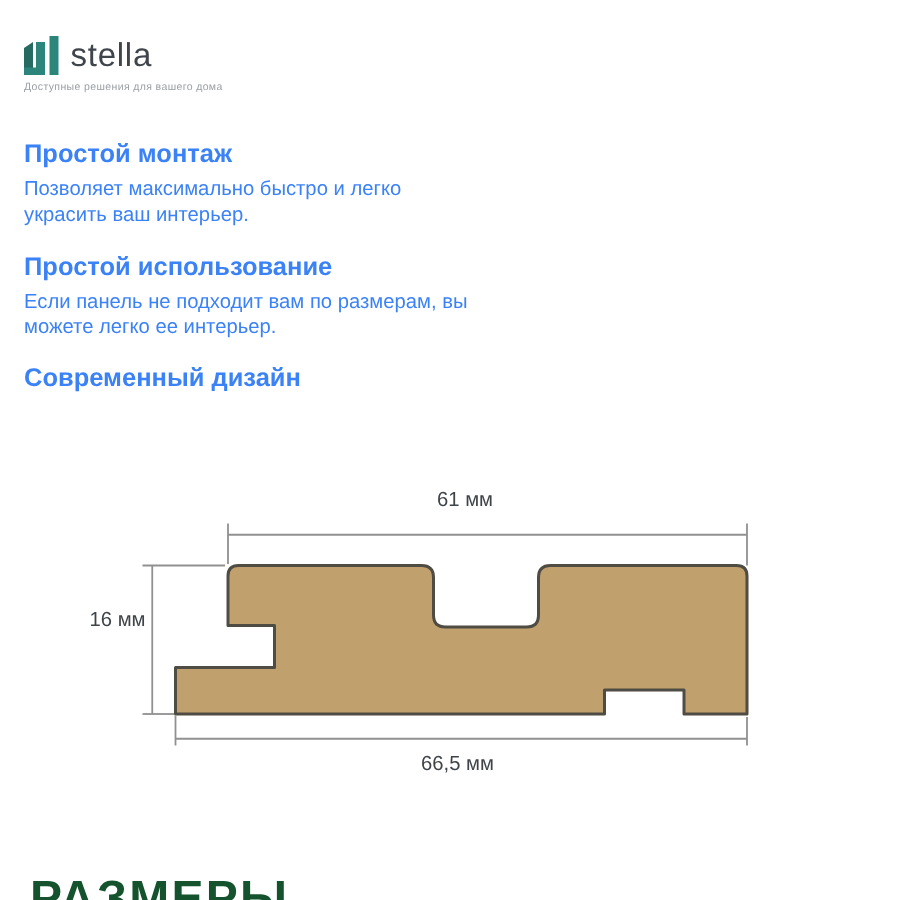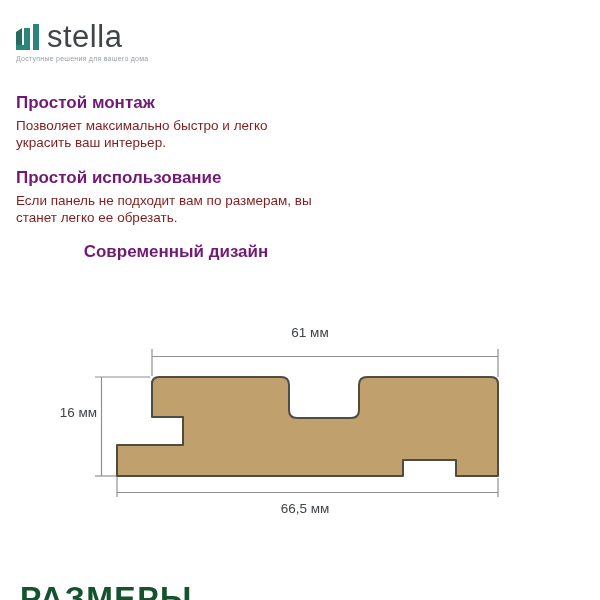--- a/index.html
+++ b/index.html
@@ -9,43 +9,43 @@
     font-family: "Liberation Sans", sans-serif;
     position: relative;
     overflow: hidden;
   }
 
   
   .header { position: absolute; left: 14px; top: 23px; }
   .logo-row { display: flex; align-items: flex-end; gap: 7px; }
   .logo-icon { width: 26px; height: 28px; display: block; }
   .brand-name {
-    font-size: 31px; line-height: 28px;
+    font-size: 22px; line-height: 28px;
     font-weight: 500; color: #40444b;
     letter-spacing: 0.5px;
   }
   .tagline {
     margin-top: 4px; margin-left: 2px;
     font-size: 7px; letter-spacing: 0.25px;
     color: #9aa0a6;
   }
 
   
   .feature { position: absolute; left: 16px; width: 320px; }
   .feature-1 { top: 92px; }
   .feature-2 { top: 167px; }
-  .feature-3 { top: 241px; text-align: center; }
+  .feature-3 { top: 241px; }
   .feature h2 {
     margin: 0; font-size: 17px; line-height: 22px;
-    font-weight: 600; color: #701a75;
+    font-weight: 600; color: #3b82f6;
   }
   .feature p {
     margin: 4px 0 0 0; max-width: 296px;
     font-size: 13.5px; line-height: 16.5px;
-    color: #7f1d1d;
+    color: #3b82f6;
   }
 
   
   .drawing {
     position: absolute; left: 0; top: 0;
     width: 600px; height: 600px;
     pointer-events: none;
   }
   .panel-outline { stroke: #4f4c44; stroke-width: 2; stroke-linejoin: round; }
   .dim-line { stroke: #909090; stroke-width: 1.2; fill: none; }
@@ -77,21 +77,21 @@
   <div class="tagline">Доступные решения для вашего дома</div>
 </div>
 
 <div class="feature feature-1">
   <h2>Простой монтаж</h2>
   <p>Позволяет максимально быстро и легко украсить ваш интерьер.</p>
 </div>
 
 <div class="feature feature-2">
   <h2>Простой использование</h2>
-  <p>Если панель не подходит вам по размерам, вы станет легко ее обрезать.</p>
+  <p>Если панель не подходит вам по размерам, вы можете легко ее интерьер.</p>
 </div>
 
 <div class="feature feature-3">
   <h2>Современный дизайн</h2>
 </div>
 
 <svg class="drawing" viewBox="0 0 600 600" aria-hidden="true">
 
   <path class="panel-outline" d="M 159 377
            L 281 377 Q 289 377 289 385

